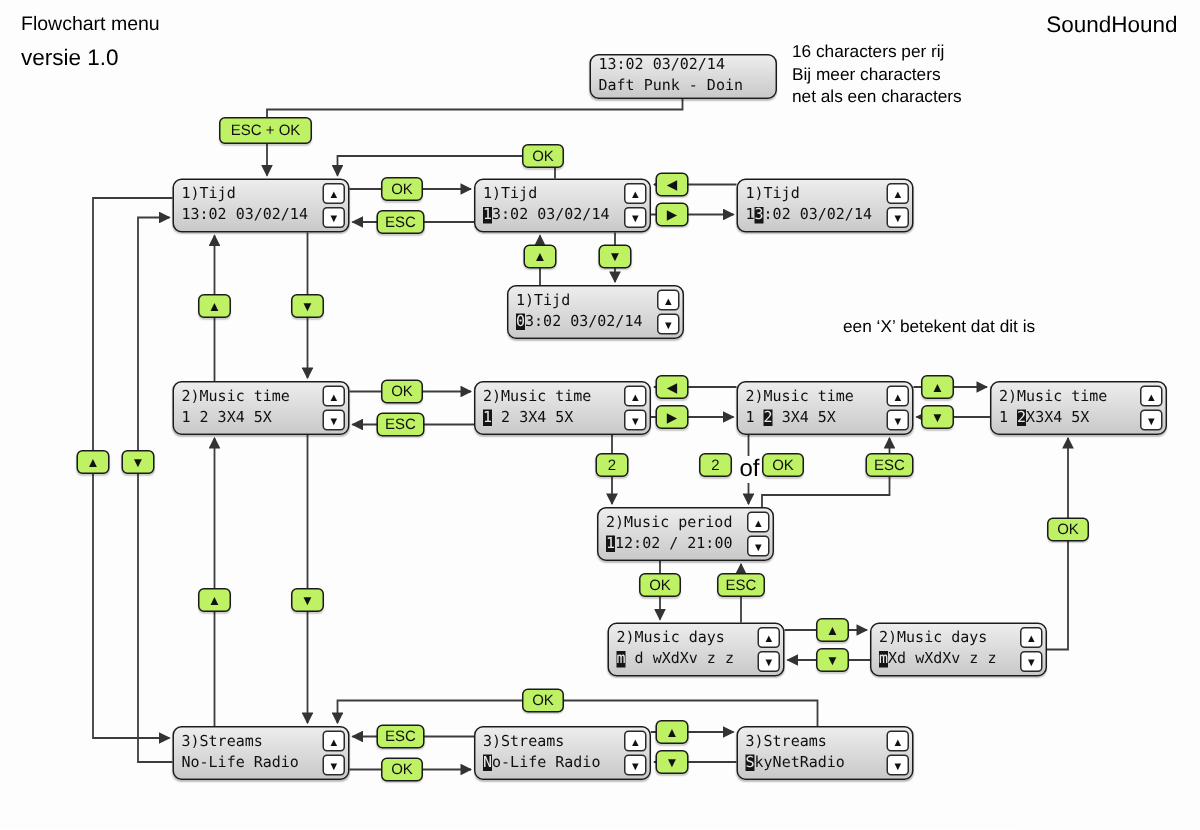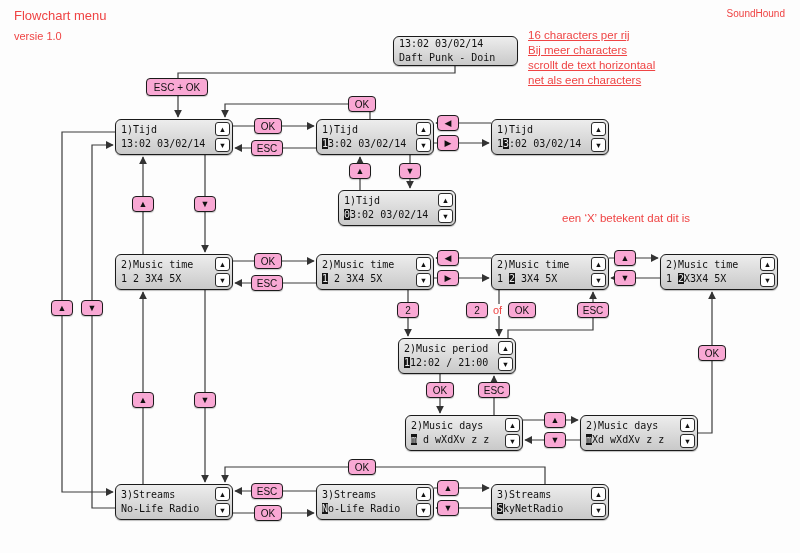--- a/index.html
+++ b/index.html
@@ -1,31 +1,31 @@
 <!DOCTYPE html>
 <html><head>
 <meta charset="utf-8">
 <style>
   * { margin:0; padding:0; box-sizing:border-box; }
   body { font-family:"Liberation Sans", sans-serif; background:#ffffff; }
   .canvas { position:relative; width:800px; height:553px; background:#fdfdfd; overflow:hidden; }
   .wires { position:absolute; left:0; top:0; z-index:1; }
-  .label { position:absolute; color:#ef4444; z-index:3; }
+  .label { position:absolute; color:#000000; z-index:3; }
   .note div { font-size:11.5px; line-height:15px; }
-  .of-label { font-size:11px; background:#fdfdfd; padding:0 2px; }
+  .of-label { font-size:16px; background:#fdfdfd; padding:0 2px; }
   .lcd { position:absolute; display:flex; background:linear-gradient(180deg,#ededed,#c9c9c9);
          border:1.5px solid #1b1b1b; border-radius:6px; box-shadow:0 1px 1px rgba(0,0,0,.25); z-index:2; }
   .lcd-text { flex:1; display:flex; flex-direction:column; justify-content:center;
               padding:1px 2px 1px 5px; font-family:"DejaVu Sans Mono", monospace;
               font-size:10px; line-height:14px; color:#101010; white-space:pre; overflow:hidden; }
   .lcd-cursor { background:#151515; color:#e8e8e8; }
   .lcd-arrows { width:19px; display:flex; flex-direction:column; justify-content:space-between; padding:2px 2px; }
   .lcd-arrow { height:14px; background:#ffffff; border:1px solid #2a2a2a; border-radius:3px;
                display:flex; align-items:center; justify-content:center; font-size:7.5px; color:#111; }
-  .btn { position:absolute; background:#f9a8d4; border:1.4px solid #1b1b1b; border-radius:4px;
+  .btn { position:absolute; background:#bef264; border:1.4px solid #1b1b1b; border-radius:4px;
          display:flex; align-items:center; justify-content:center; font-size:10px; color:#111;
          z-index:3; box-shadow:0 1px 1px rgba(0,0,0,.2);text-align:center; }
   .btn.glyph { font-size:9px; }
 </style>
 </head>
 <body>
 
 <div class="canvas">
 
   <svg class="wires" width="800" height="553">
@@ -66,27 +66,26 @@
       <polyline points="698,433 712,433 712,292" marker-end="url(#arr)"></polyline>
       <polyline points="545,484 545,467 225,467 225,482" marker-end="url(#arr)"></polyline>
       <polyline points="316,491 235,491" marker-end="url(#arr)"></polyline>
       <polyline points="233,513 314,513" marker-end="url(#arr)"></polyline>
       <polyline points="434,488 489,488" marker-end="url(#arr)"></polyline>
       <polyline points="491,508 436,508" marker-end="url(#arr)"></polyline>
     </g>
   </svg>
 
   <div class="label" style="left:14px;top:8px;font-size:13px;">Flowchart menu</div>
-  <div class="label" style="left:14px;top:30px;font-size:11px;">versie 1.0</div>
-  <div class="label" style="right:15px;top:8px;font-size:10px;">SoundHound</div>
-
-  <div class="label note" style="left:528px;top:28px;text-decoration:underline;">
+  <div class="label" style="left:14px;top:30px;font-size:15px;">versie 1.0</div>
+  <div class="label" style="right:15px;top:8px;font-size:15px;">SoundHound</div>
+
+  <div class="label note" style="left:528px;top:28px;">
     <div>16 characters per rij</div>
     <div>Bij meer characters</div>
-    <div>scrollt de text horizontaal</div>
     <div>net als een characters</div>
   </div>
 
   <div class="label note" style="left:562px;top:211px;text-align:center;">
     <div>een ‘X’ betekent dat dit is</div>
   </div>
 
   <div class="label of-label" style="left:491px;top:304px;">of</div>
 
   <div id="nodes">

